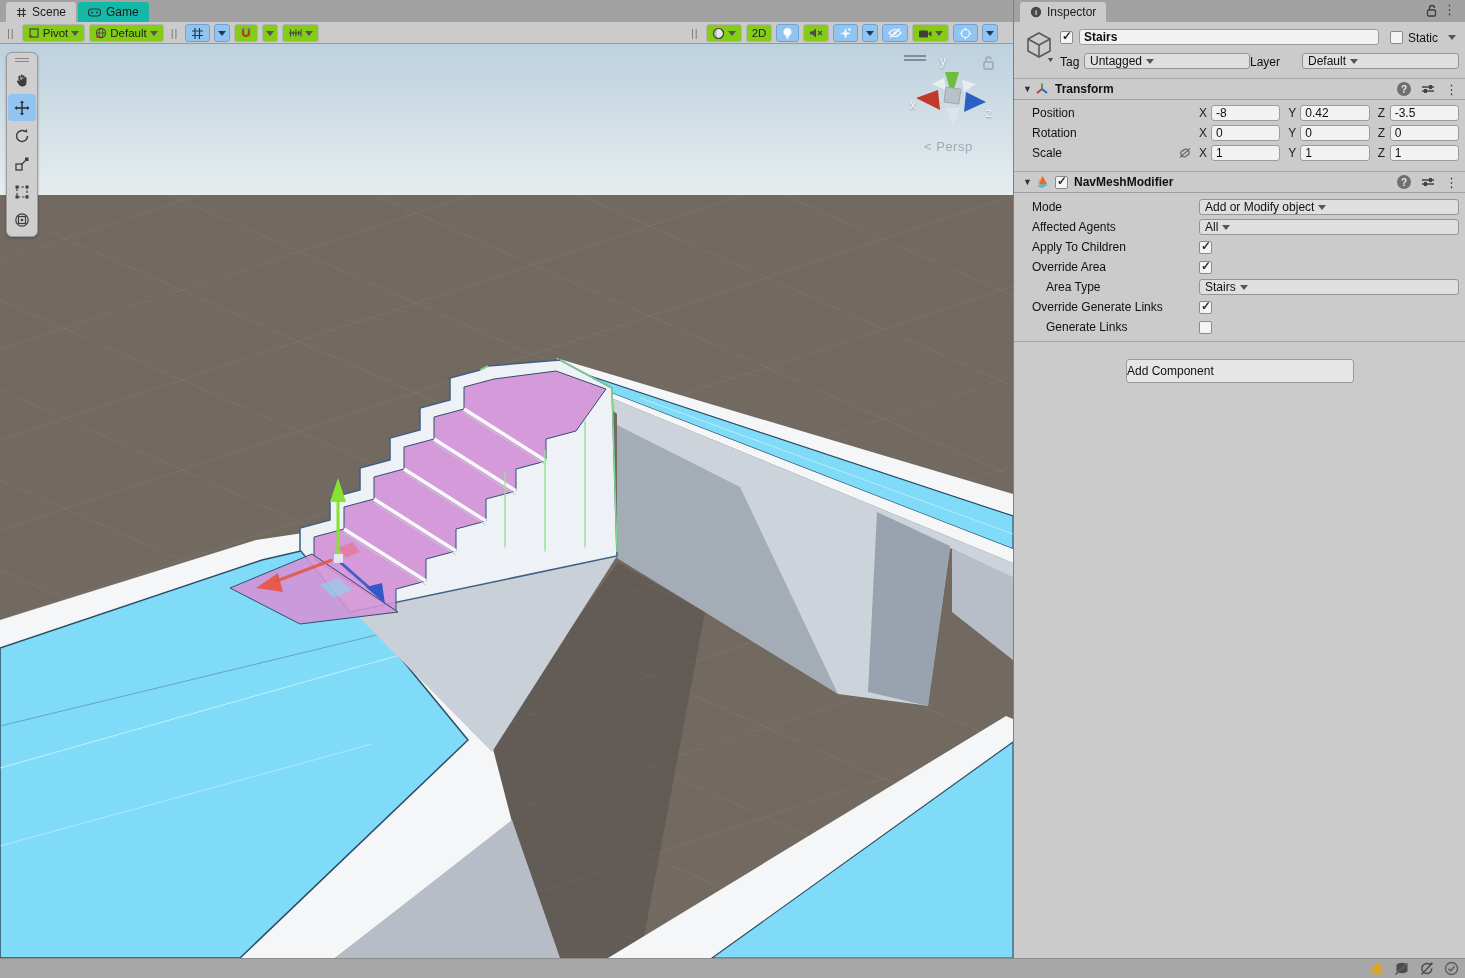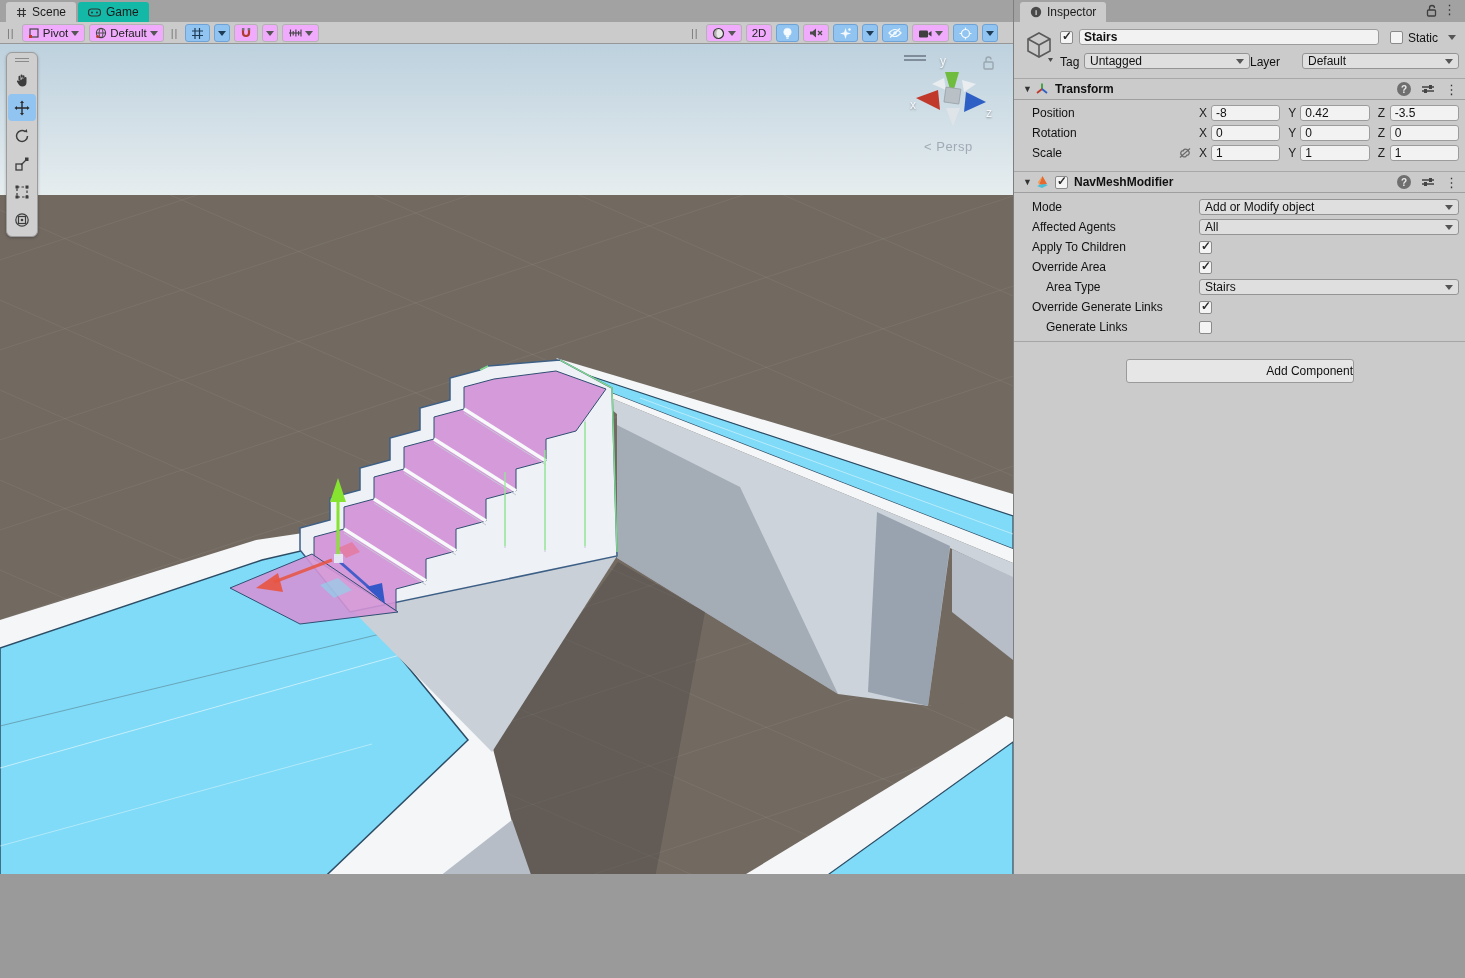--- a/index.html
+++ b/index.html
@@ -4,38 +4,38 @@
 <style>
   :root{
     --accent-blue:#91c4f0; --panel-bg:#cbcbcb; --tabwell-bg:#a2a2a2; --field-bg:#f2f2f2;
     --sky-top:#bdd1de; --sky-horizon:#e6edef; --ground:#726a61;
     --navmesh-walkable:#7fdbf7; --navmesh-stairs-area:#d393d6; --selection-outline:#3d5f86;
     --wireframe-green:#8df08d; --gizmo-x-red:#e8543f; --gizmo-y-green:#86e32f; --gizmo-z-blue:#3558c8;
     --txt:#101010; --border:#8f8f8f;
   }
   *{box-sizing:border-box;margin:0;padding:0}
   body{font-family:"Liberation Sans",sans-serif;font-size:12px;color:var(--txt);background:#9a9a9a}
-  #app{position:relative;width:1465px;height:874px;overflow:hidden;background:var(--panel-bg)}
+  #app{position:relative;width:1465px;height:978px;overflow:hidden;background:var(--panel-bg)}
 
   
   .tabwell{position:absolute;left:0;top:0;height:22px;background:var(--tabwell-bg);display:flex;align-items:flex-end}
   .tab{height:20px;display:flex;align-items:center;gap:5px;padding:0 10px;font-size:12px;color:#1a1a1a}
   .tab.active{background:var(--panel-bg);border-radius:3px 3px 0 0}
   .tab.inactive{background:#14b8a6;border-radius:3px 3px 0 0;margin-left:2px}
   .icon{display:inline-flex;align-items:center;justify-content:center;flex:none}
   .kebab{color:#333;font-size:13px;letter-spacing:0;line-height:1}
   .dd-caret{width:0;height:0;border-left:4px solid transparent;border-right:4px solid transparent;border-top:5px solid #555;flex:none}
 
   
   #scene-pane{position:absolute;left:0;top:0;width:1013px;height:958px;background:var(--panel-bg)}
   #scene-tabwell{width:1013px}
   #scene-toolbar{position:absolute;left:0;top:22px;width:1013px;height:22px;background:var(--panel-bg);border-bottom:1px solid #979797;display:flex;align-items:center}
   .tb-group{display:flex;align-items:center;gap:4px;position:absolute;top:1px;height:20px}
   .grip{color:#777;font-size:11px;letter-spacing:1px;margin:0 3px}
-  .tb-btn{height:18px;background:#f0abfc;border:1px solid #b3b3b3;border-radius:3px;display:flex;align-items:center;gap:3px;padding:0 5px;font-size:11.5px;color:#222}
+  .tb-btn{height:18px;background:#84cc16;border:1px solid #b3b3b3;border-radius:3px;display:flex;align-items:center;gap:3px;padding:0 5px;font-size:11.5px;color:#222}
   .tb-btn.on{background:var(--accent-blue);border-color:#6fa3d6}
   .tb-btn.caret-only{padding:0 3px}
   #scene-canvas{position:absolute;left:0;top:44px;width:1013px;height:914px;display:block}
 
   
   #tool-overlay{position:absolute;left:6px;top:52px;width:32px;background:#cfcfcf;border:1px solid #9c9c9c;border-radius:6px;padding:3px 1px 2px;box-shadow:0 1px 3px rgba(0,0,0,.25)}
   #tool-overlay .handle{height:8px;display:flex;flex-direction:column;justify-content:center;gap:2px;margin:0 7px 2px}
   #tool-overlay .handle i{display:block;height:1px;background:#8a8a8a}
   .tool-btn{width:28px;height:27px;margin:1px auto;border-radius:4px;display:flex;align-items:center;justify-content:center}
   .tool-btn.sel{background:var(--accent-blue)}
@@ -43,35 +43,35 @@
   
   #orient-gizmo{position:absolute;left:888px;top:46px;width:120px;height:115px}
   #orient-gizmo .axis-label{position:absolute;color:#f5f7f9;font-size:12px;text-shadow:0 1px 2px rgba(0,0,0,.35)}
   #persp-label{position:absolute;left:924px;top:139px;color:rgba(150,160,170,.85);font-size:13px;letter-spacing:.5px}
 
   
   #inspector{position:absolute;left:1013px;top:0;width:452px;height:958px;background:var(--panel-bg);border-left:1px solid #7f7f7f}
   #insp-tabwell{width:452px;left:0}
   #insp-head{position:absolute;left:0;top:22px;width:452px;height:54px;background:var(--panel-bg)}
   .field{background:var(--field-bg);border:1px solid #9c9c9c;border-radius:3px;height:16px;display:flex;align-items:center;padding:0 4px;font-size:12px;overflow:hidden;white-space:nowrap}
-  .dropdown{background:#dfdfdf;border:1px solid #949494;border-radius:3px;height:16px;display:flex;align-items:center;padding:0 5px;font-size:12px;justify-content:space-between;gap:4px;overflow:hidden;white-space:nowrap}
+  .dropdown{background:#dfdfdf;border:1px solid #949494;border-radius:3px;height:16px;display:flex;align-items:center;padding:0 5px;font-size:12px;gap:4px;overflow:hidden;white-space:nowrap}
   .checkbox{width:13px;height:13px;background:#f4f4f4;border:1px solid #8a8a8a;border-radius:2px;position:relative;flex:none}
   .checkbox.checked::after{content:"✓";position:absolute;left:1px;top:-3px;font-size:12px;color:#2a2a2a;font-weight:bold}
   .comp-header{position:absolute;left:0;width:452px;height:22px;border-top:1px solid #a8a8a8;border-bottom:1px solid #9f9f9f;background:var(--panel-bg);display:flex;align-items:center}
   .foldout{font-size:9px;color:#333;margin-left:9px;width:12px}
   .comp-title{font-weight:bold;font-size:12px;margin-left:6px}
   .hdr-icons{position:absolute;right:8px;top:3px;display:flex;gap:10px;align-items:center}
   .help-ic{width:14px;height:14px;border-radius:50%;background:#6f6f6f;color:#e8e8e8;font-size:10px;display:flex;align-items:center;justify-content:center;font-weight:bold}
   .insp-row{position:absolute;left:0;width:452px;height:20px;display:flex;align-items:center}
   .insp-label{position:absolute;left:18px;font-size:12px;color:#111}
   .insp-label.indent{left:32px}
   .ctrl{position:absolute;left:185px;width:260px;display:flex;align-items:center}
   .axis-lbl{width:12px;font-size:12px;color:#222;flex:none}
   .axis-field{width:71px;margin-right:8px}
-  #add-component{position:absolute;left:112px;top:359px;width:228px;height:24px;background:#e6e6e6;border:1px solid #9a9a9a;border-radius:3px;font-size:12px;display:flex;align-items:center;justify-content:flex-end;color:#111}
+  #add-component{position:absolute;left:112px;top:359px;width:228px;height:24px;background:#e6e6e6;border:1px solid #9a9a9a;border-radius:3px;font-size:12px;display:flex;align-items:center;justify-content:flex-start;color:#111}
 
   
   #status-bar{position:absolute;left:0;top:958px;width:1465px;height:20px;background:#a7a7a7;border-top:1px solid #8d8d8d}
   #status-icons{position:absolute;right:6px;top:2px;display:flex;gap:9px;align-items:center}
 </style>
 </head>
 <body>
 <div id="app">
 
 <div id="scene-pane">

